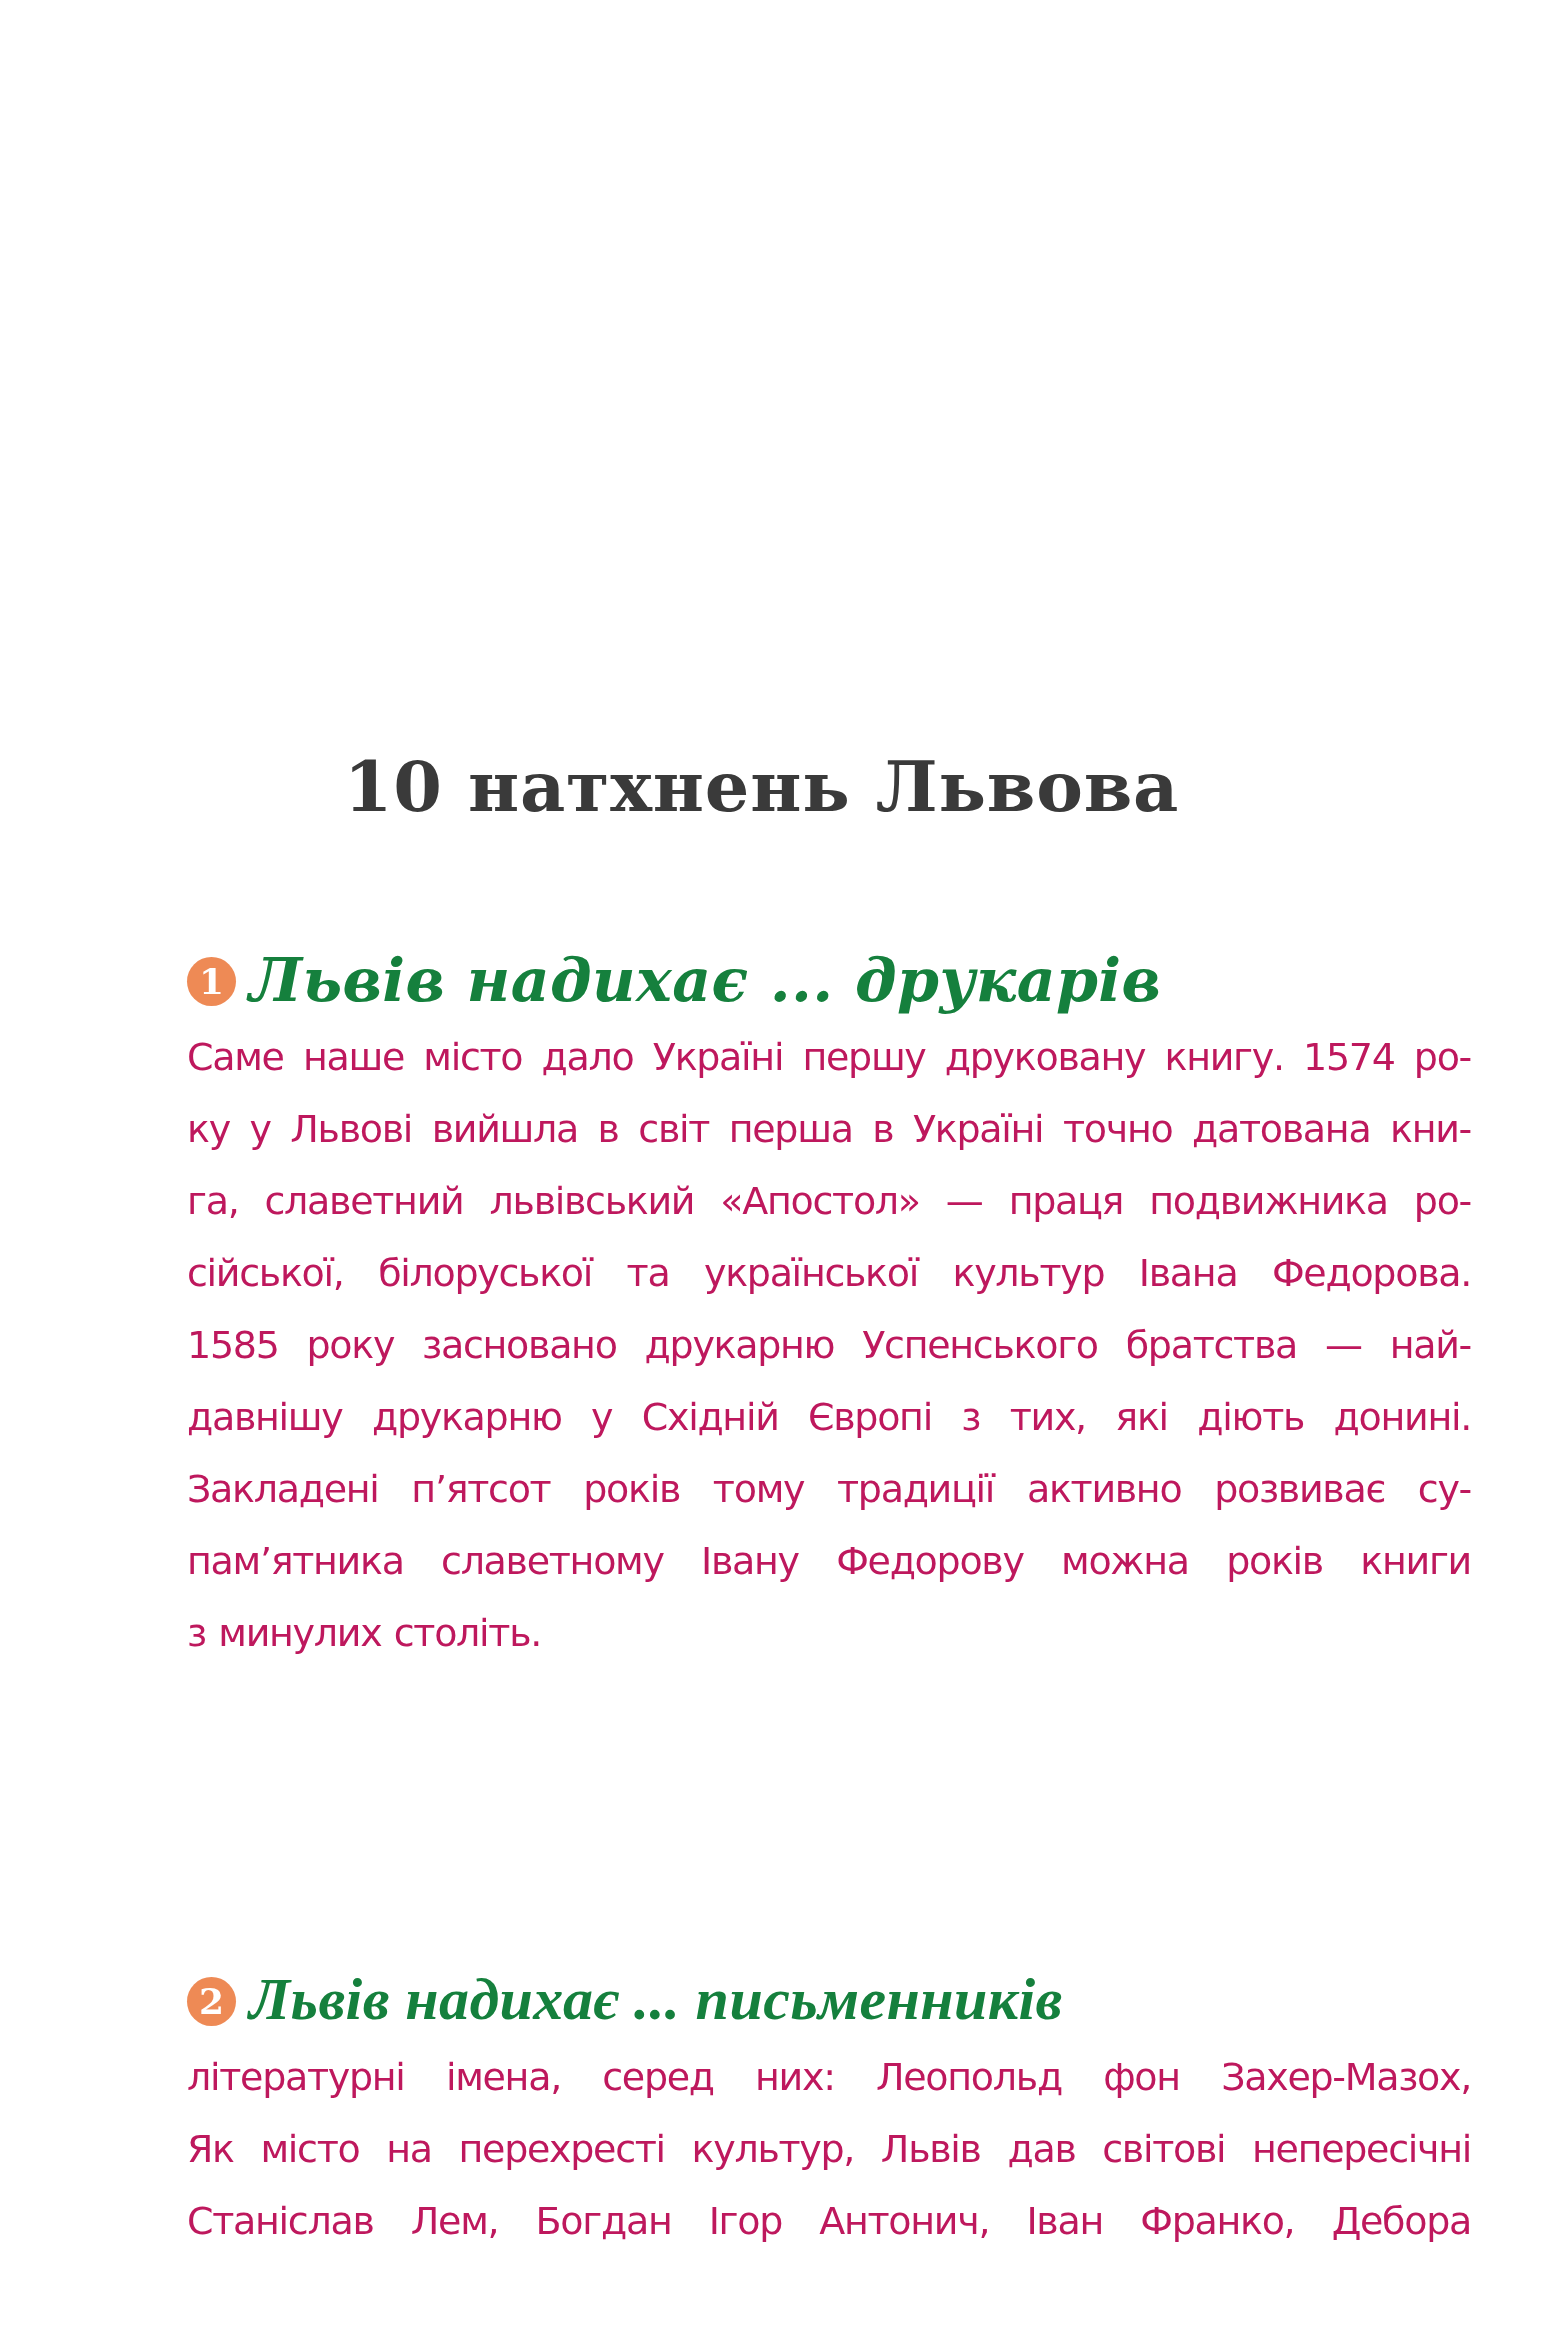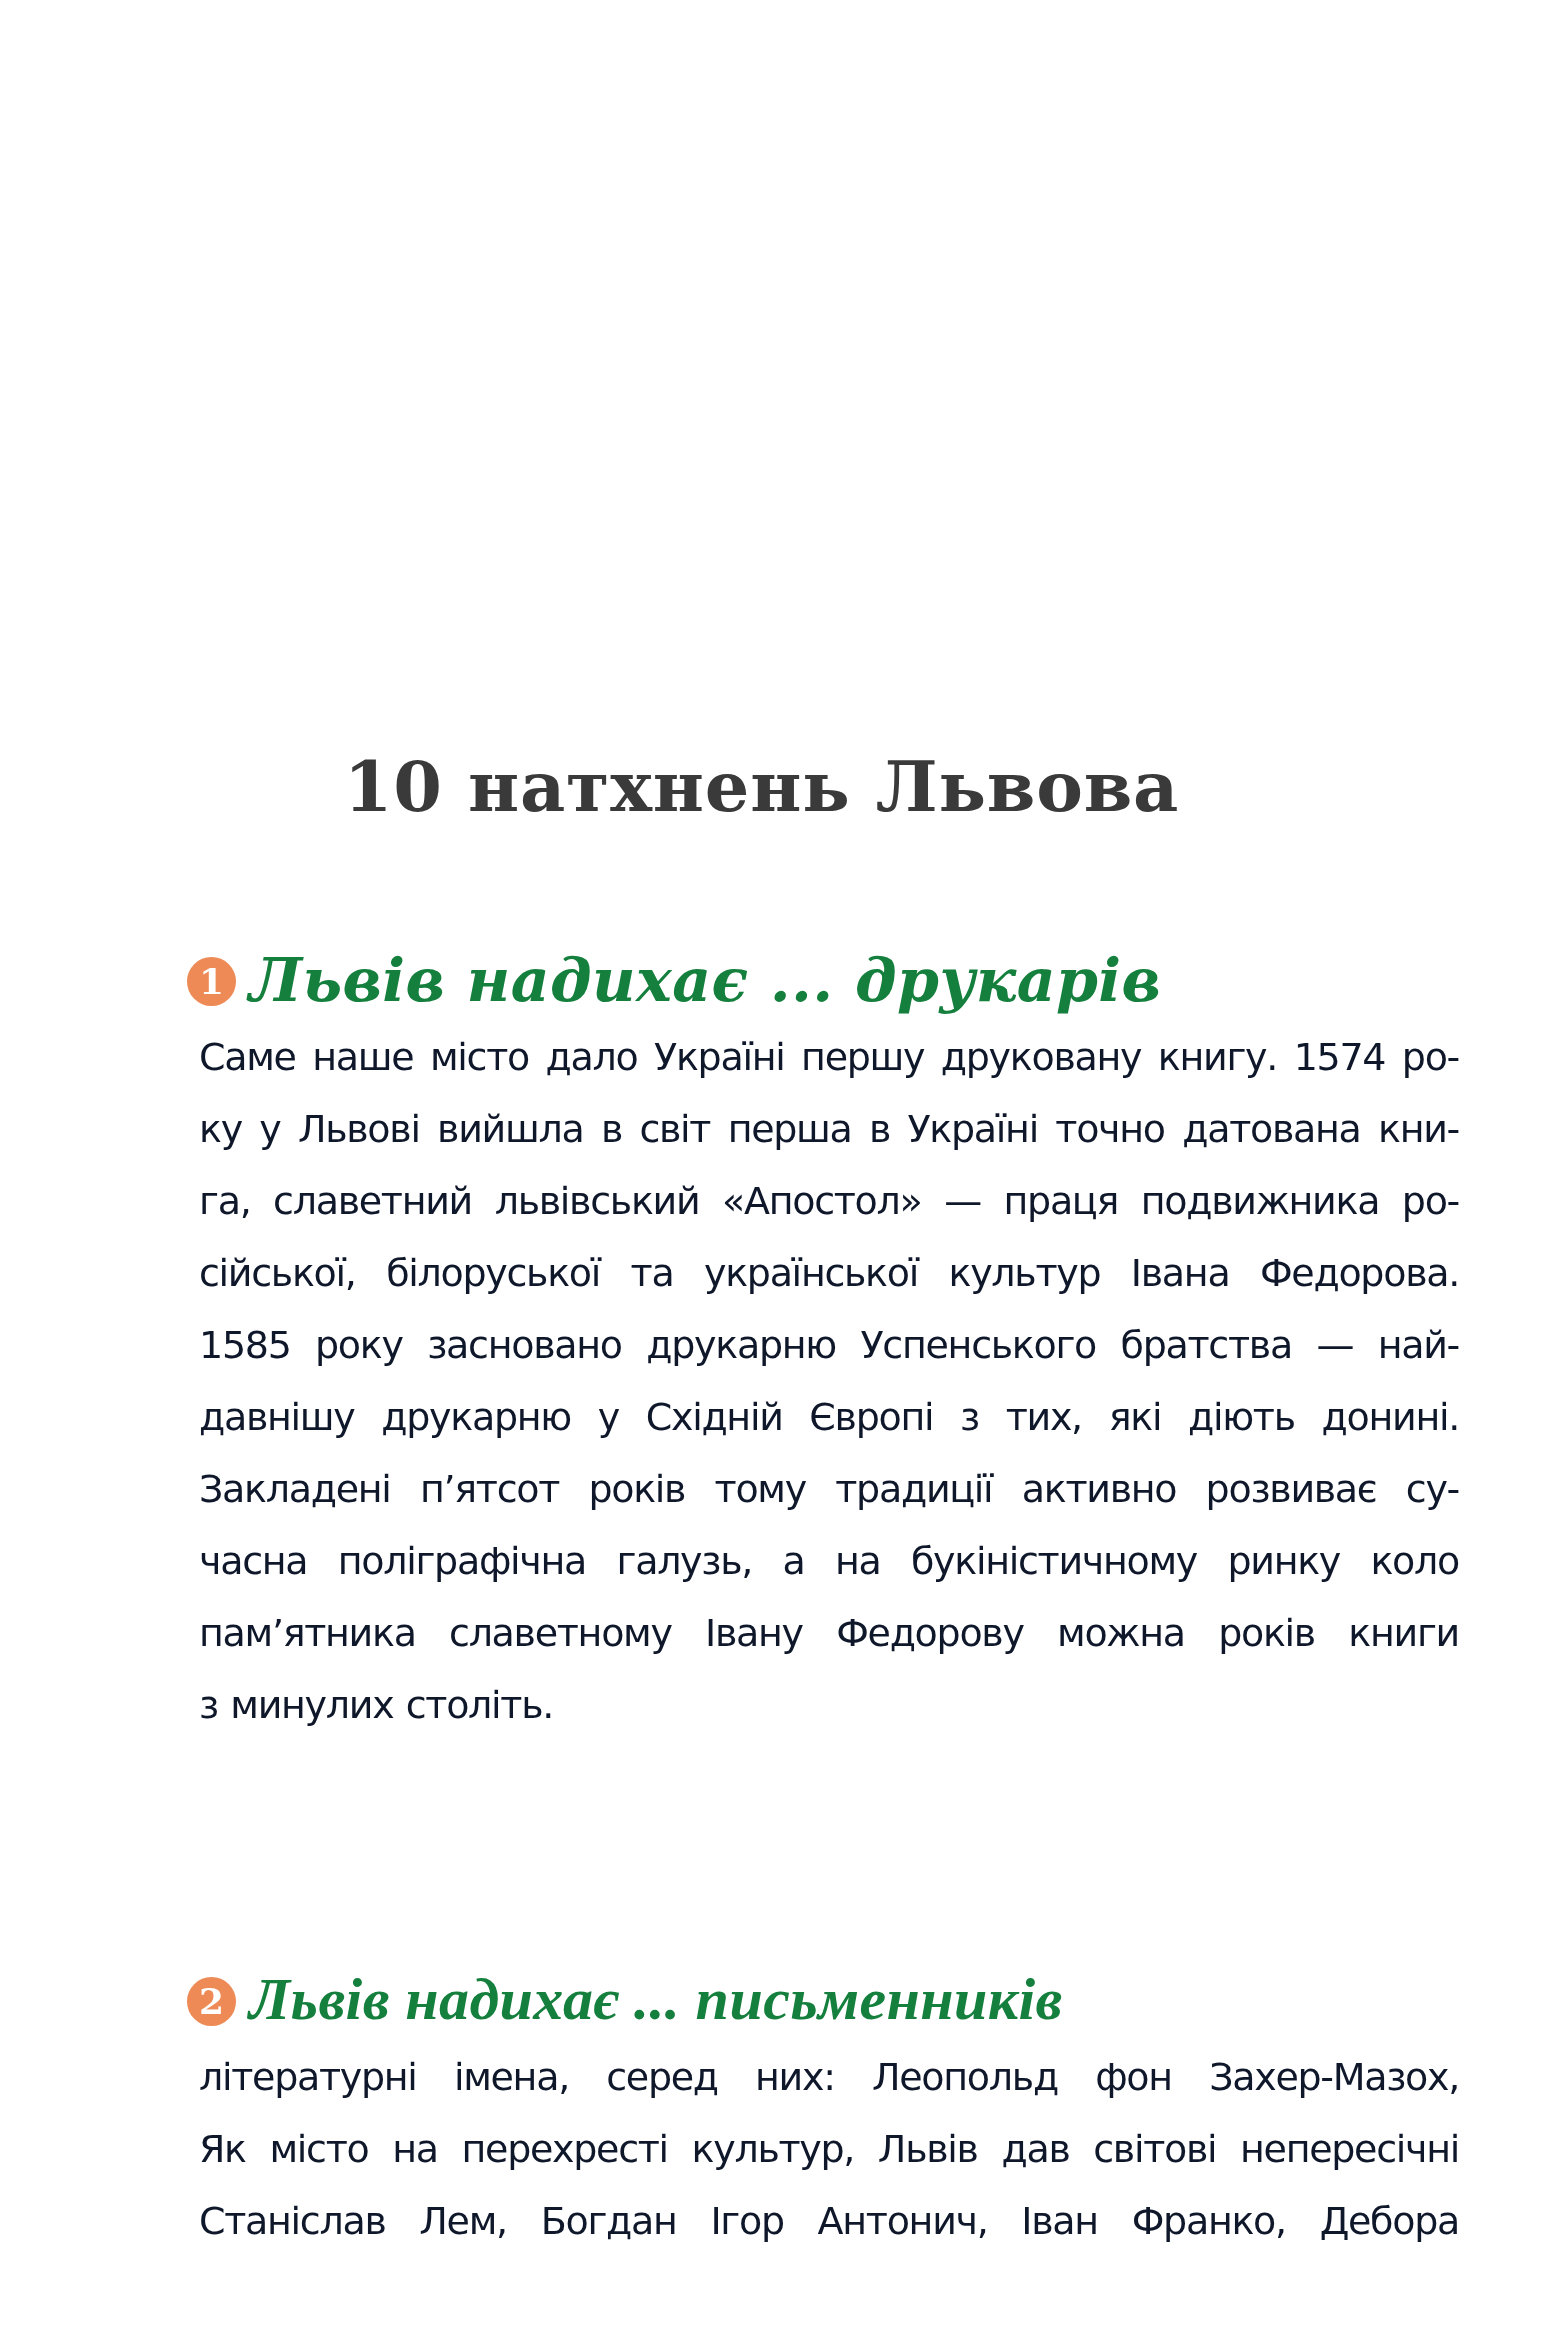--- a/index.html
+++ b/index.html
@@ -58,22 +58,22 @@
       font-style: italic;
       font-size: 60px;
       color: #15803d;
       white-space: nowrap;
       letter-spacing: 0.4px;
     }
     .body-text {
       font-family: "DejaVu Sans", sans-serif;
       font-size: 38px;
       line-height: 72px;
-      color: #0f172a;
-      margin: 12px;
+      color: #be185d;
+      margin: 0;
       letter-spacing: -1.3px;
       word-spacing: 1.6px;
     }
     .line {
       display: block;
       white-space: nowrap;
       text-align: justify;
       text-align-last: justify;
     }
     .line.last {
@@ -91,21 +91,20 @@
     <h2 class="heading-text" style="margin:0;">Львів надихає ... друкарів</h2>
   </div>
   <p class="body-text" style="margin-top:-3.3px;">
     <span class="line">Саме наше місто дало Україні першу друковану книгу. 1574 ро-</span>
     <span class="line">ку у Львові вийшла в світ перша в Україні точно датована кни-</span>
     <span class="line">га, славетний львівський «Апостол» — праця подвижника ро-</span>
     <span class="line">сійської, білоруської та української культур Івана Федорова.</span>
     <span class="line">1585 року засновано друкарню Успенського братства — най-</span>
     <span class="line">давнішу друкарню у Східній Європі з тих, які діють донині.</span>
     <span class="line">Закладені п’ятсот років тому традиції активно розвиває су-</span>
-    <span class="line">часна поліграфічна галузь, а на букіністичному ринку коло</span>
     <span class="line">пам’ятника славетному Івану Федорову можна років книги</span>
     <span class="line last">з минулих століть.</span>
   </p>
 </section>
 
 <section class="section" style="top:1955px;">
   <div class="section-heading">
     <span class="num-badge">2</span>
     <h2 class="heading-text" style="margin:0;font-family:Liberation Serif, serif;">Львів надихає ... письменників</h2>
   </div>

